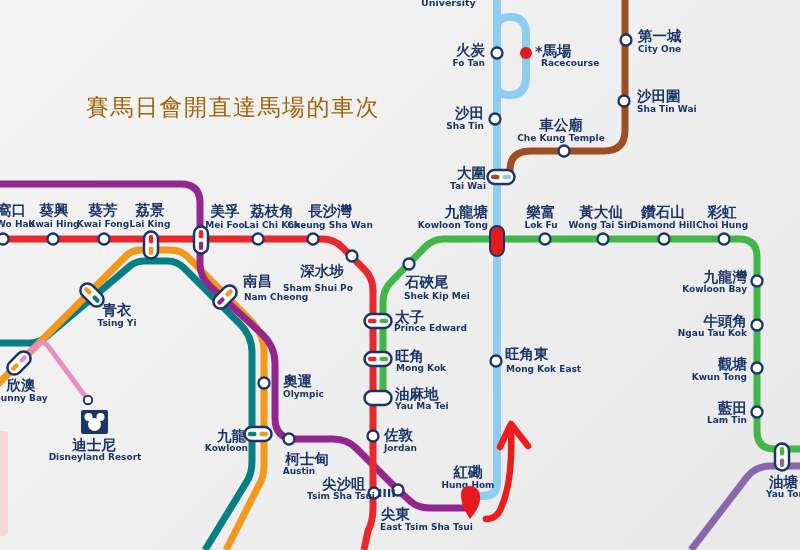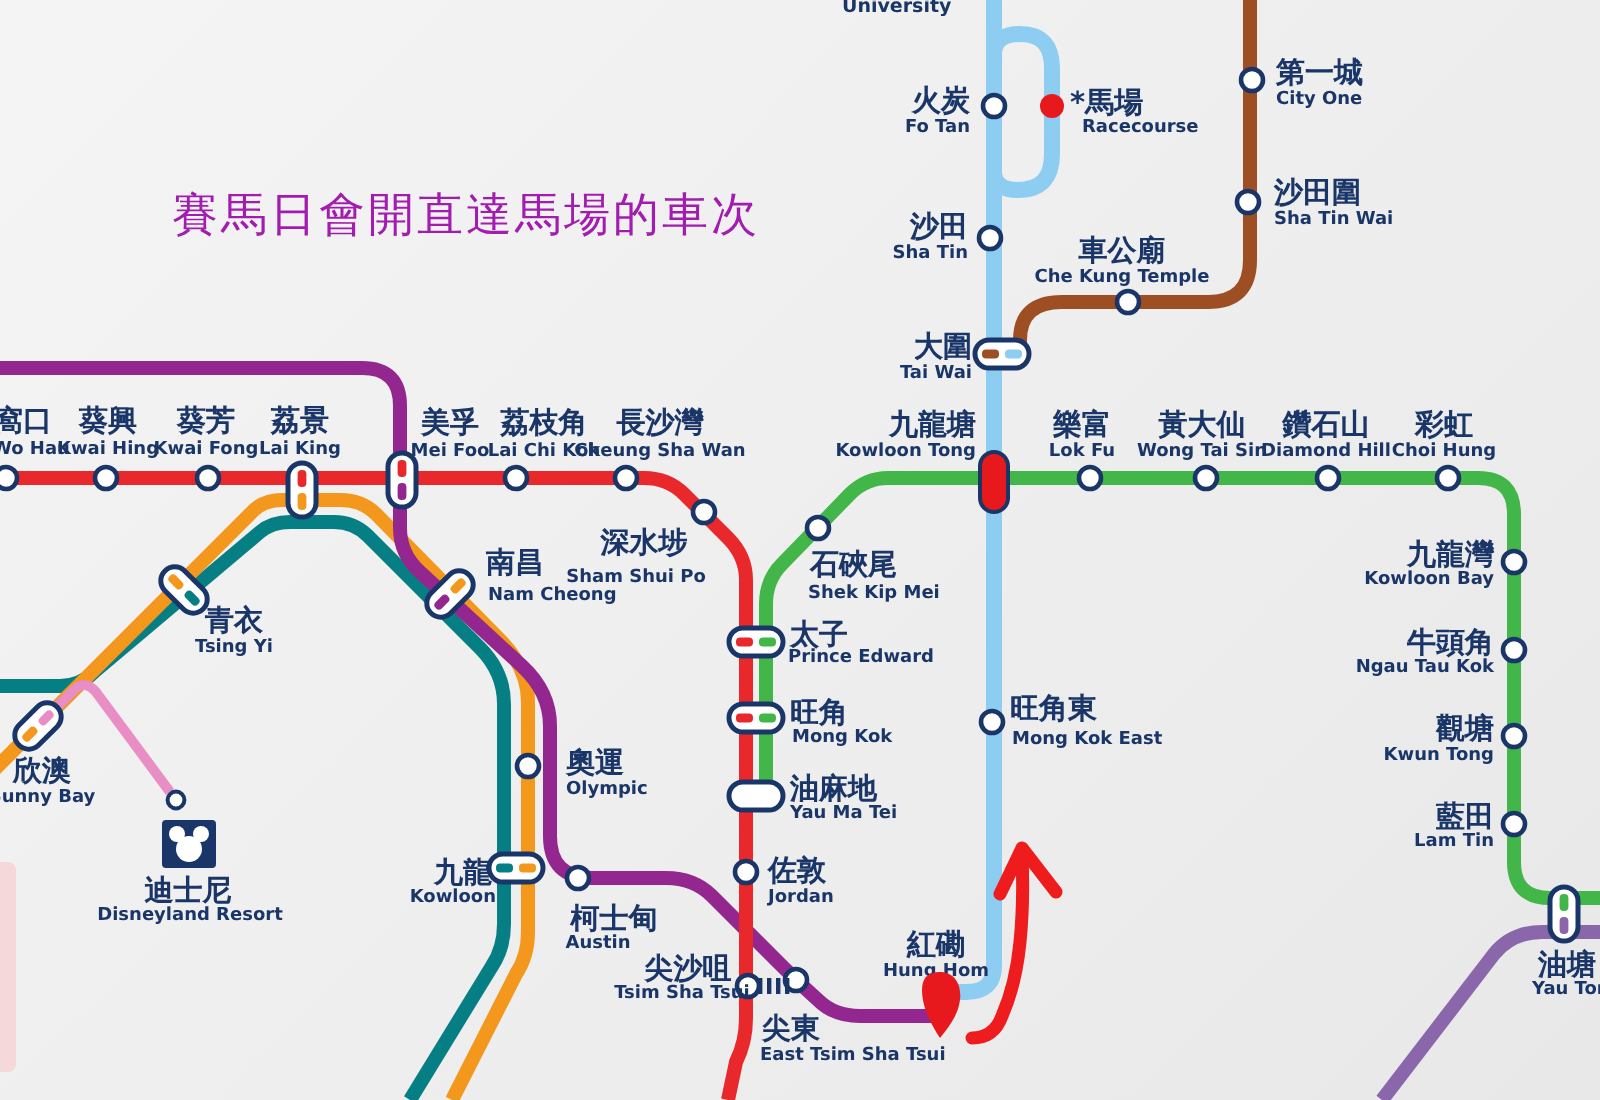--- a/index.html
+++ b/index.html
@@ -285,18 +285,18 @@
       <rect x="388" y="489" width="2.2" height="8" rx="0" fill="#1a3668"></rect>
       <rect x="392.5" y="489" width="2.2" height="8" rx="0" fill="#1a3668"></rect>
       <rect x="81" y="410" width="27" height="24" rx="2" fill="#1a3668"></rect>
       <circle cx="88.5" cy="417" r="4" fill="#ffffff"></circle>
       <circle cx="100.5" cy="417" r="4" fill="#ffffff"></circle>
       <circle cx="94.5" cy="424.5" r="6.5" fill="#ffffff"></circle>
       <path d="M470,486 C477,486 481,492 480,500 C479,508 474,514 470,519 C466,513 461,504 461,495 C461,489 464,486 470,486" fill="#e8191d" stroke="none" stroke-width="0" stroke-linecap="round" stroke-linejoin="round"></path>
       <path d="M486,519 Q497,519 501,508 Q508,492 510,471 Q512,451 511,428" fill="none" stroke="#ee1c1c" stroke-width="6.5" stroke-linecap="round" stroke-linejoin="round"></path>
       <path d="M500,447 L511,424 L528,446" fill="none" stroke="#ee1c1c" stroke-width="6.5" stroke-linecap="round" stroke-linejoin="round"></path>
     </svg>
-  <div id="annotation-title" style="color: #a21caf; font-family: Liberation Mono, monospace;">賽馬日會開直達馬場的車次</div>
+  <div id="annotation-title" style="color: #a16207; font-family: Liberation Mono, monospace;">賽馬日會開直達馬場的車次</div>
   <div id="legend-strip">
     
     
   </div>
 </div>
 
 </body></html>

